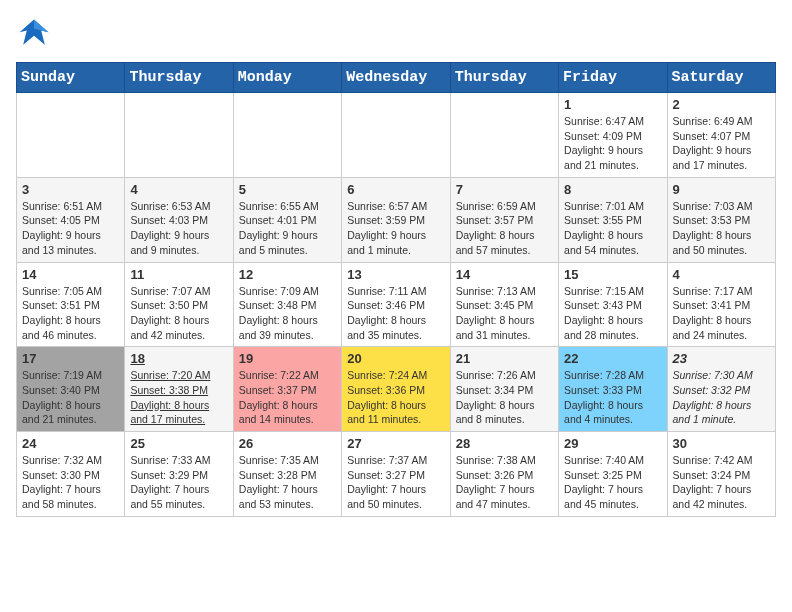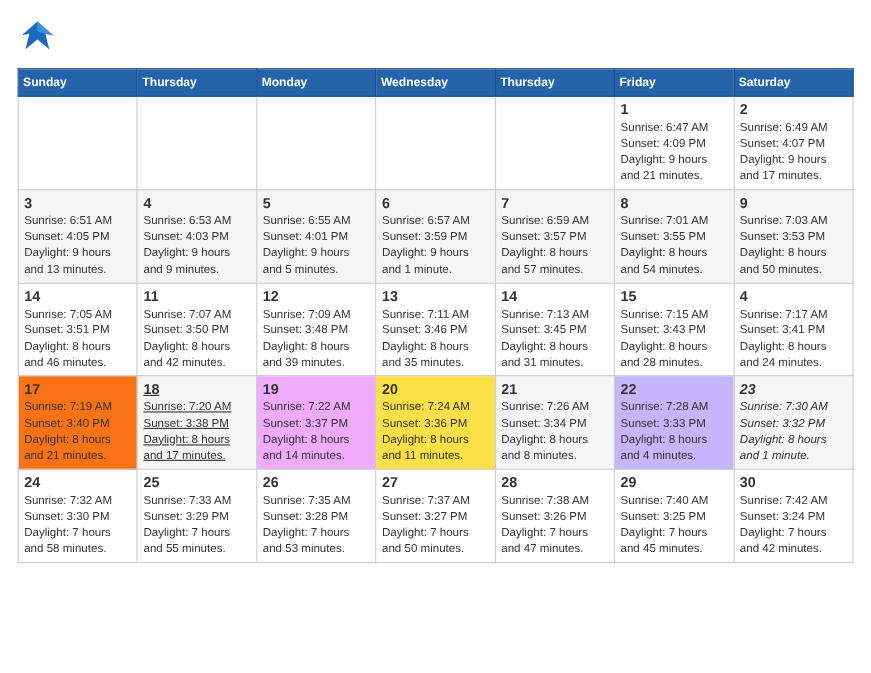--- a/index.html
+++ b/index.html
@@ -37,25 +37,26 @@
       font-size: 16px;
       color: #555;
     }
     .calendar {
       width: 100%;
       border-collapse: collapse;
     }
     .calendar th {
       background-color: #2563a8;
       color: #fff;
-      font-size: 11px;
+      font-size: 15px;
       font-weight: bold;
       padding: 6px 4px;
       text-align: left;
       border: 1px solid #1a4d90;
+      font-family: Liberation Mono, monospace;
     }
     .calendar td {
       border: 1px solid #ccc;
       vertical-align: top;
       padding: 4px 5px;
       font-size: 11px;
       color: #333;
       width: calc(100% / 7);
       height: 80px;
       background: #fff;
@@ -180,41 +181,41 @@
         <td>
           <span class="day-num">15</span>
           <div class="day-info">Sunrise: 7:15 AM<br>Sunset: 3:43 PM<br>Daylight: 8 hours and 28 minutes.</div>
         </td>
         <td>
           <span class="day-num">4</span>
           <div class="day-info">Sunrise: 7:17 AM<br>Sunset: 3:41 PM<br>Daylight: 8 hours and 24 minutes.</div>
         </td>
       </tr>
       <tr>
-        <td style="background: #f97316;">
+        <td style="background: #a3a3a3;">
           <span class="day-num">17</span>
           <div class="day-info">Sunrise: 7:19 AM<br>Sunset: 3:40 PM<br>Daylight: 8 hours and 21 minutes.</div>
         </td>
         <td style="background: rgb(245, 245, 245); text-decoration: underline;">
           <span class="day-num">18</span>
           <div class="day-info">Sunrise: 7:20 AM<br>Sunset: 3:38 PM<br>Daylight: 8 hours and 17 minutes.</div>
         </td>
-        <td style="background: #f0abfc;">
+        <td style="background: #fca5a5;">
           <span class="day-num">19</span>
           <div class="day-info">Sunrise: 7:22 AM<br>Sunset: 3:37 PM<br>Daylight: 8 hours and 14 minutes.</div>
         </td>
         <td style="background: #fde047;">
           <span class="day-num">20</span>
           <div class="day-info">Sunrise: 7:24 AM<br>Sunset: 3:36 PM<br>Daylight: 8 hours and 11 minutes.</div>
         </td>
         <td style="background: rgb(245, 245, 245);">
           <span class="day-num">21</span>
           <div class="day-info">Sunrise: 7:26 AM<br>Sunset: 3:34 PM<br>Daylight: 8 hours and 8 minutes.</div>
         </td>
-        <td style="background: #c4b5fd;">
+        <td style="background: #7dd3fc;">
           <span class="day-num">22</span>
           <div class="day-info">Sunrise: 7:28 AM<br>Sunset: 3:33 PM<br>Daylight: 8 hours and 4 minutes.</div>
         </td>
         <td style="background: rgb(245, 245, 245); font-style: italic;">
           <span class="day-num">23</span>
           <div class="day-info">Sunrise: 7:30 AM<br>Sunset: 3:32 PM<br>Daylight: 8 hours and 1 minute.</div>
         </td>
       </tr>
       <tr>
         <td>

